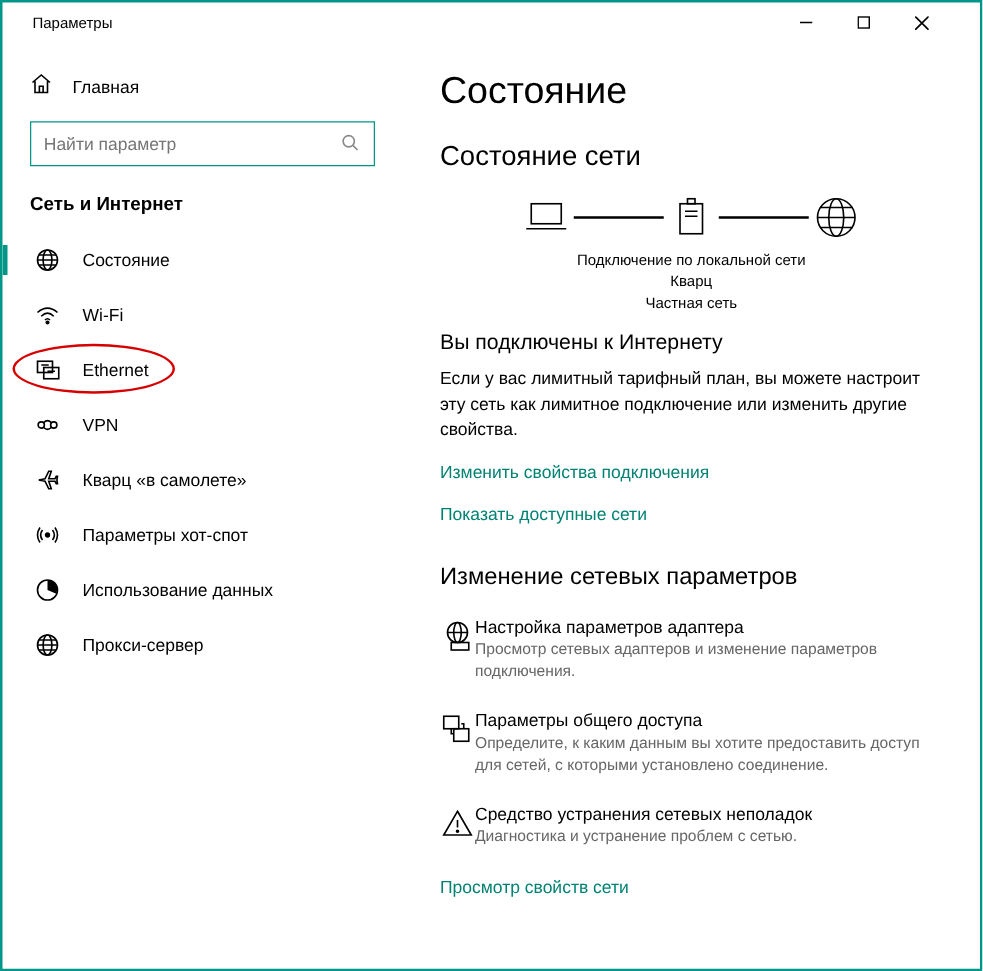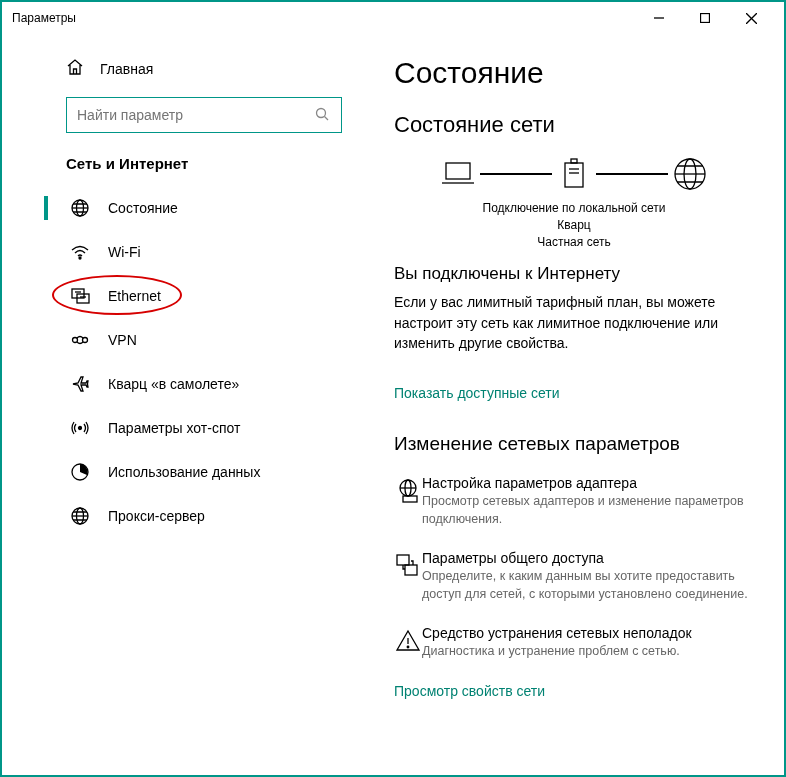--- a/index.html
+++ b/index.html
@@ -1,22 +1,22 @@
 <!DOCTYPE html>
 <html><head>
 <meta charset="utf-8">
 <style>
 * { box-sizing: border-box; margin: 0; padding: 0; }
 body { font-family: "Segoe UI", Tahoma, sans-serif; font-size: 14px; color: #000; background: #fff; }
 .window { width: 786px; height: 777px; border: 2px solid #009688; display: flex; flex-direction: column; position: relative; }
-.titlebar { height: 32px; display: flex; align-items: center; padding: 0 10px; font-size: 12px; gap: 43px; }
+.titlebar { height: 32px; display: flex; align-items: center; padding: 0 24px; font-size: 12px; gap: 43px; }
 .titlebar-title { flex: 1; }
 .titlebar-controls { display: flex; gap: 0; }
 .titlebar-btn { width: 46px; height: 32px; display: flex; align-items: center; justify-content: center; cursor: pointer; }
-.body { flex: 1; display: flex; overflow: hidden; margin-left: 42px; }
+.body { flex: 1; display: flex; overflow: hidden; }
 .sidebar { width: 320px; padding: 18px 0 0 0; display: flex; flex-direction: column; }
 .home-row { display: flex; align-items: center; gap: 16px; padding: 6px 22px 18px 22px; cursor: pointer; }
 .home-row .label { font-size: 14px; }
 .search-box { margin: 0 22px 22px 22px; border: 1px solid #009688; height: 36px; display: flex; align-items: center; padding: 0 10px; }
 .search-box input { flex: 1; border: none; outline: none; font-size: 14px; color: #666; background: transparent; }
 .search-box .search-icon { width: 16px; height: 16px; color: #777; }
 .section-header { font-weight: 600; font-size: 15px; padding: 0 22px 14px 22px; }
 .nav { display: flex; flex-direction: column; }
 .nav-item { display: flex; align-items: center; gap: 18px; padding: 12px 22px 12px 26px; cursor: pointer; position: relative; }
 .nav-item.active::before { content: ""; position: absolute; left: 0; top: 10px; bottom: 10px; width: 4px; background: #009688; }
@@ -207,21 +207,21 @@
         <div class="diag-caption">
           <div>Подключение по локальной сети</div>
           <div>Кварц</div>
           <div>Частная сеть</div>
         </div>
       </div>
 
       <div class="status-heading">Вы подключены к Интернету</div>
       <div class="status-desc">Если у вас лимитный тарифный план, вы можете настроит эту сеть как лимитное подключение или изменить другие свойства.</div>
 
-      <br>
+      <div class="link">Изменить свойства подключения</div><br>
       <div class="link">Показать доступные сети</div>
 
       <div class="section-title">Изменение сетевых параметров</div>
 
       <div class="option-row">
         <div class="option-icon">
           <svg width="26" height="26" viewBox="0 0 26 26">
               <circle cx="13" cy="10" r="8"></circle>
               <ellipse cx="13" cy="10" rx="3" ry="8"></ellipse>
               <line x1="5" y1="10" x2="21" y2="10"></line>

